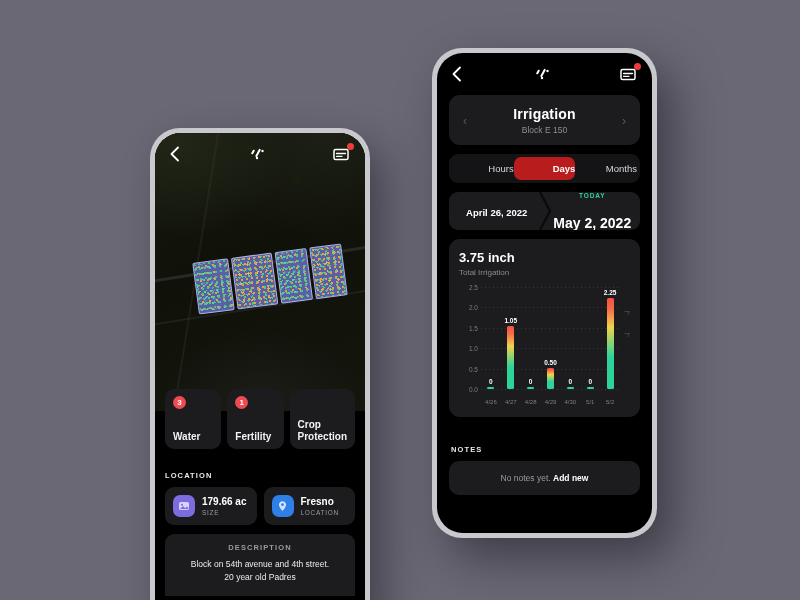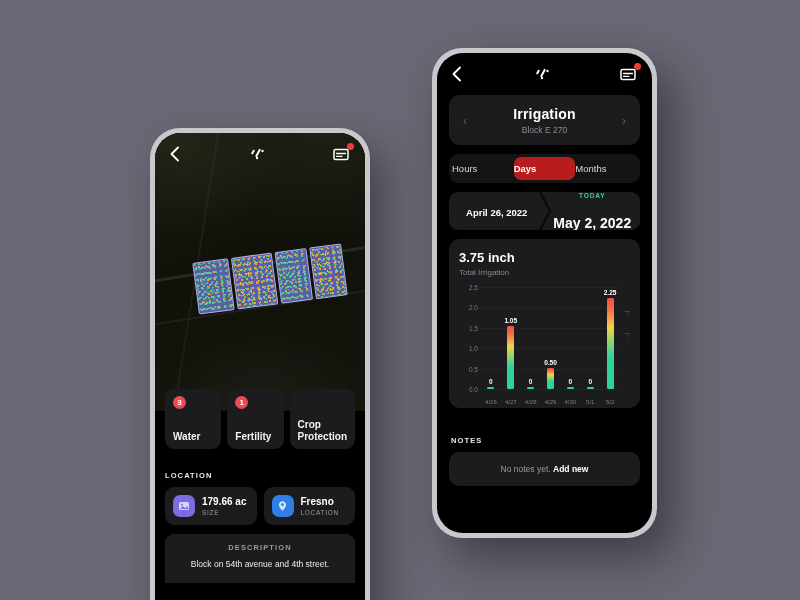--- a/index.html
+++ b/index.html
@@ -106,35 +106,35 @@
   .rbody { position:absolute; inset:42px 0 0 0; padding:0 12px; }
   .title-card { background:#1c1c1e; border-radius:11px; padding:11px 10px 10px;
                 display:flex; align-items:center; justify-content:space-between; }
   .tc-mid { text-align:center; flex:1; }
   .tc-title { color:#fff; font-size:14px; font-weight:bold; letter-spacing:.2px; }
   .tc-sub { color:#8e8e94; font-size:8.5px; margin-top:3px; }
   .chev { color:#5a5a60; font-size:12px; width:12px; text-align:center; }
 
   .segment { margin-top:9px; background:#141416; border-radius:9px; padding:3px;
              display:flex; }
-  .seg { flex:1; text-align:left; font-size:9.5px; color:#d8d8dc; padding:6px 0;
+  .seg { flex:1; text-align:right; font-size:9.5px; color:#d8d8dc; padding:6px 0;
          border-radius:7px; }
   .seg.active { background:#b91c1c; color:#fff; font-weight:bold; }
 
   .daterow { margin-top:9px; background:#1c1c1e; border-radius:9px; height:38px;
              display:flex; align-items:center; position:relative; overflow:hidden; }
   .dl, .dr { flex:1; text-align:center; }
   .dl span { color:#fff; font-size:9.5px; font-weight:bold; }
   .dtoday { color:#2ed39a; font-size:6.5px; font-weight:bold; letter-spacing:.9px; }
   .dr .dv { color:#fff; font-size:14px; font-weight:bold; margin-top:16px; }
   .dsplit { position:absolute; left:50%; top:0; bottom:0; width:14px;
             transform:translateX(-50%); }
   .dsplit svg { display:block; }
 
-  .chart-card { margin-top:9px; background:#1c1c1e; border-radius:11px; padding:11px 10px 3px; }
+  .chart-card { margin-top:9px; background:#1c1c1e; border-radius:11px; padding:11px 10px 12px; }
   .ch-val { color:#fff; font-size:13px; font-weight:bold; }
   .ch-sub { color:#8a8a90; font-size:8px; margin-top:3px; }
   .plot-area { position:relative; height:118px; margin-top:10px; padding-left:22px; padding-right:10px; }
   .gridlines { position:absolute; left:22px; right:10px; top:0; bottom:16px; }
   .gl { position:absolute; left:0; right:0; height:1px;
         background:repeating-linear-gradient(to right,#3a3a3e 0 1.5px, transparent 1.5px 4px); }
   .ylab { position:absolute; left:0; width:19px; text-align:right; color:#7d7d83;
           font-size:6.5px; transform:translateY(-50%); }
   .bars { position:absolute; left:22px; right:10px; top:0; bottom:16px;
           display:flex; align-items:flex-end; }
@@ -248,20 +248,21 @@
           <div>
             <div class="stat-val">Fresno</div>
             <div class="stat-sub">LOCATION</div>
           </div>
         </div>
       </div>
 
       <div class="desc">
         <div class="sect-label">DESCRIPTION</div>
         <p>Block on 54th avenue and 4th street.</p>
+        <p>20 year old Padres</p>
       </div>
     </div>
 
   </div>
 </div>
 
 <div class="phone" id="phone-right">
   <div class="screen">
 
     <div class="appbar">
@@ -286,21 +287,21 @@
         <div class="dot-badge"></div>
       </div>
     </div>
 
     <div class="rbody">
 
       <div class="title-card">
         <div class="chev">‹</div>
         <div class="tc-mid">
           <div class="tc-title">Irrigation</div>
-          <div class="tc-sub">Block E 270</div>
+          <div class="tc-sub">Block E 150</div>
         </div>
         <div class="chev">›</div>
       </div>
 
       <div class="segment">
         <div class="seg">Hours</div>
         <div class="seg active">Days</div>
         <div class="seg">Months</div>
       </div>
 

